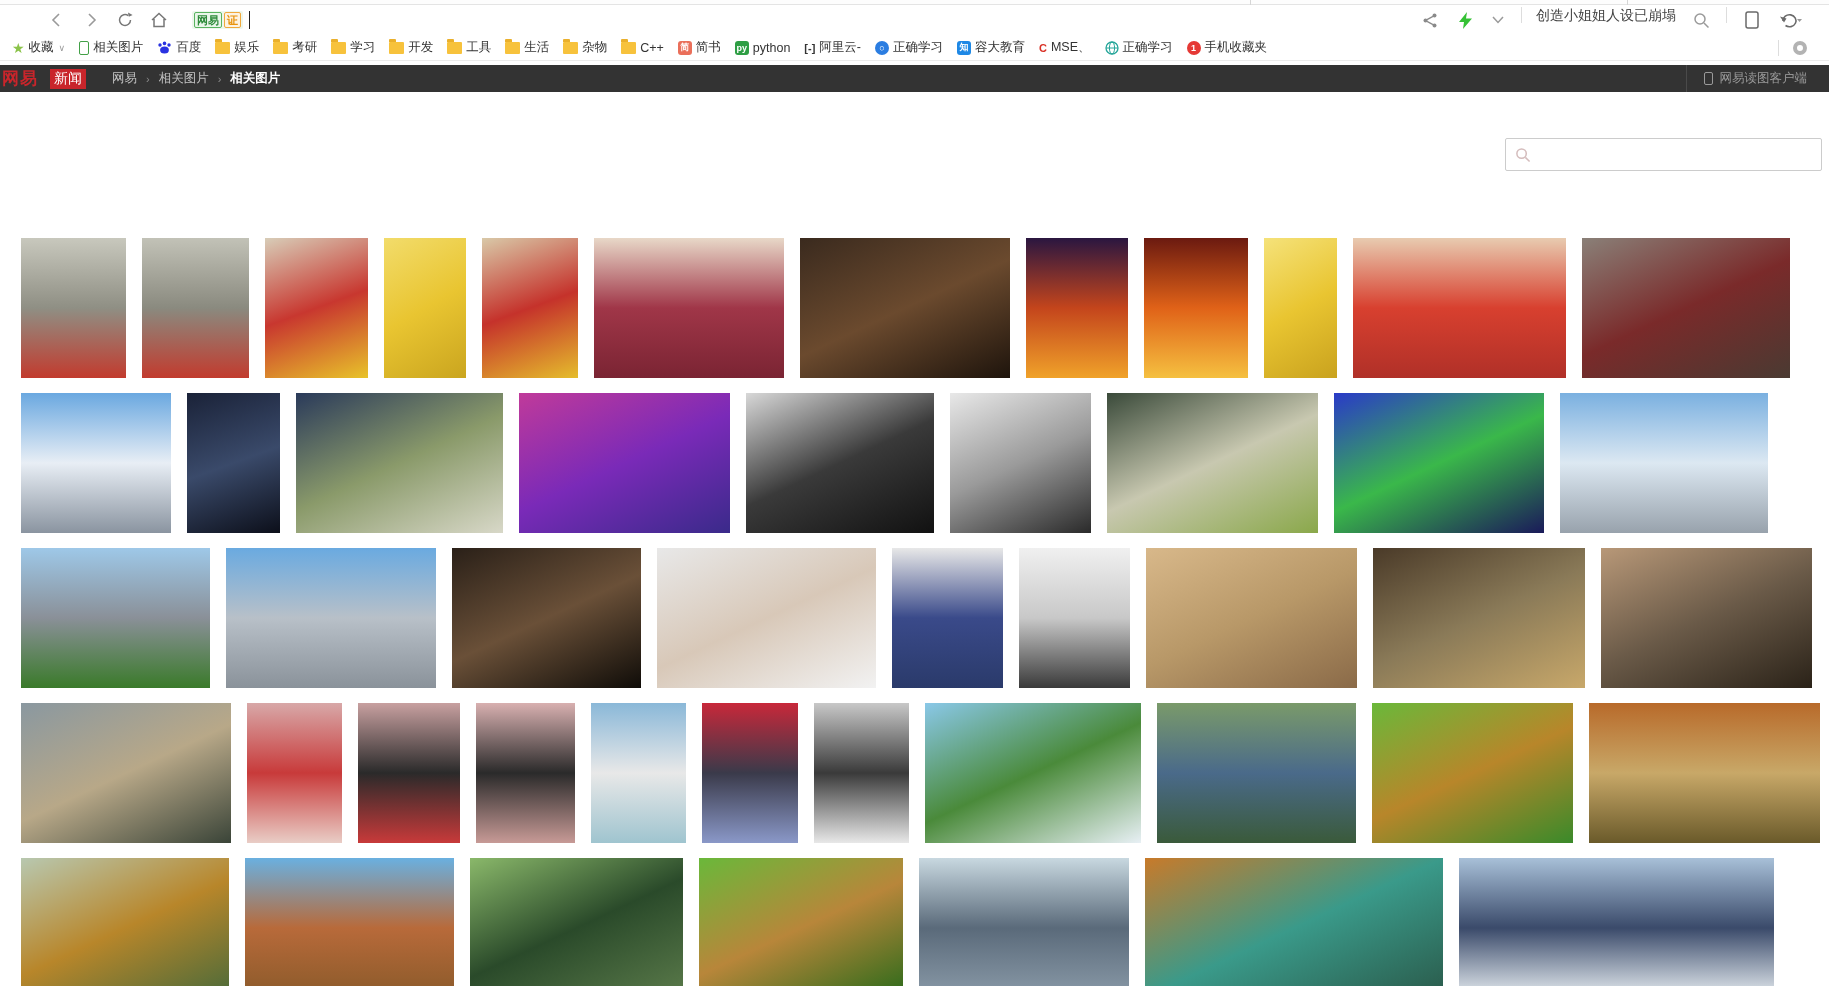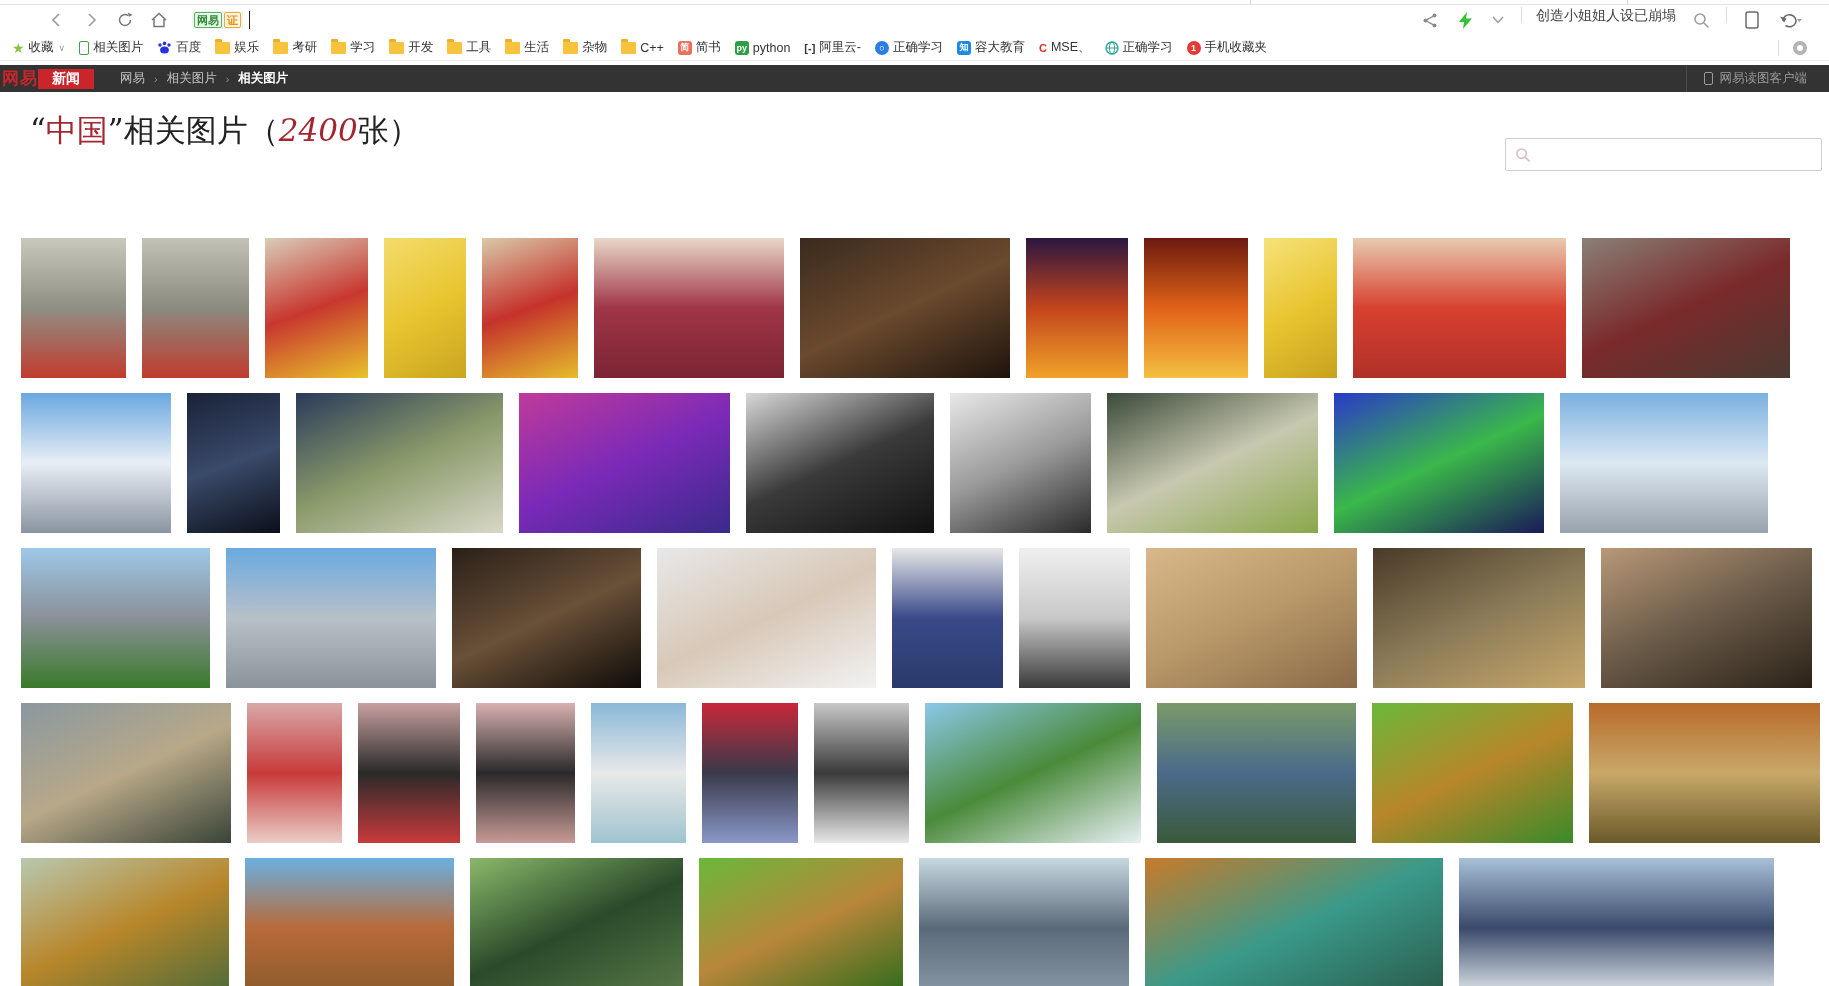--- a/index.html
+++ b/index.html
@@ -35,21 +35,21 @@
   .star-ic { color:#8bc34a; font-size:14px; line-height:14px; }
   .text-ic { font-size:11px; font-weight:bold; }
   .bm-end { margin-left:auto; display:flex; align-items:center; gap:14px; padding-right:22px; }
   .ring-ic { width:14px; height:14px; border:4px solid #b3b3b3; border-radius:50%; cursor:pointer; }
 
   
   .gap4 { height:4px; background:#fff; }
   .blacknav { height:27px; background:#333; display:flex; align-items:center; position:relative; color:#ccc; }
   .logo { display:flex; align-items:center; margin-left:2px; }
   .logo-site { font-family:"DejaVu Serif","Liberation Serif",serif; font-weight:bold; font-size:17px; color:#c9252b; letter-spacing:1px; }
-  .logo-news { background:#c9252b; color:#fff; font-weight:bold; font-size:14px; padding:1px 14px; margin-left:0; }
+  .logo-news { background:#c9252b; color:#fff; font-weight:normal; font-size:14px; padding:1px 4px; margin-left:12px; }
   .crumbs { display:flex; align-items:center; gap:9px; margin-left:26px; font-size:12.5px; }
   .crumb { color:#c3c3c3; cursor:pointer; }
   .crumb-sep { color:#8a8a8a; font-size:11px; }
   .crumb-current { color:#fff; font-weight:bold; }
   .blacknav-right { position:absolute; right:22px; top:0; height:27px; display:flex; align-items:center; gap:7px; color:#9a9a9a; font-size:12.5px; }
   .blacknav-right .vdiv2 { width:1px; height:27px; background:#4a4a4a; margin-right:10px; }
   .phone-ic2 { width:9px; height:13px; border:1.2px solid #9a9a9a; border-radius:2px; }
 
   
   .main { position:relative; height:893px; background:#fff; }
@@ -254,23 +254,20 @@
     <span class="crumb crumb-current">相关图片</span>
   </div>
   <div class="blacknav-right">
     <div class="vdiv2"></div>
     <div class="phone-ic2"></div>
     <span>网易读图客户端</span>
   </div>
 </div>
 
 <div class="main">
-  <div class="page-title">
-    <span>“</span><span class="kw">中国</span><span>”</span><span>相关图片</span><span>（</span><span class="count">2400</span><span>张）</span>
-  </div>
   <div class="search-box">
     <svg width="16" height="16" viewBox="0 0 17 17">
         <circle cx="7" cy="7" r="5" fill="none" stroke="#d4bcbc" stroke-width="1.6"></circle>
         <line x1="11" y1="11" x2="15.5" y2="15.5" stroke="#d4bcbc" stroke-width="1.6"></line>
       </svg>
     <input class="search-input" placeholder="" style="">
   </div>
   <div class="grid" id="grid-host">
       <div class="grid-row">
         <div class="thumb" title="" style="width: 105px; background: linear-gradient(rgb(200, 200, 189), rgb(143, 143, 132), rgb(194, 59, 46));"></div>

